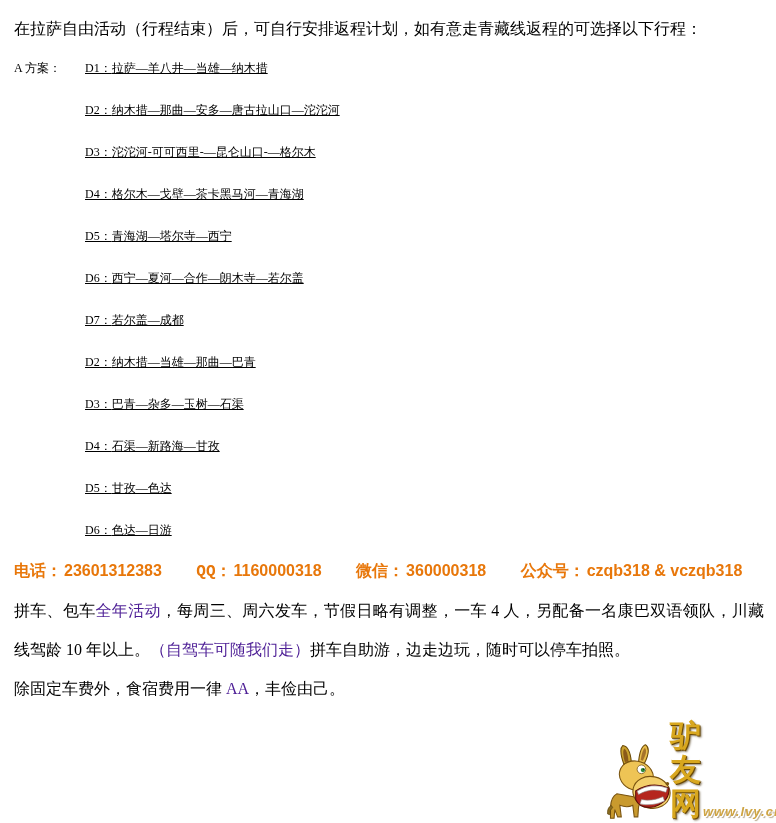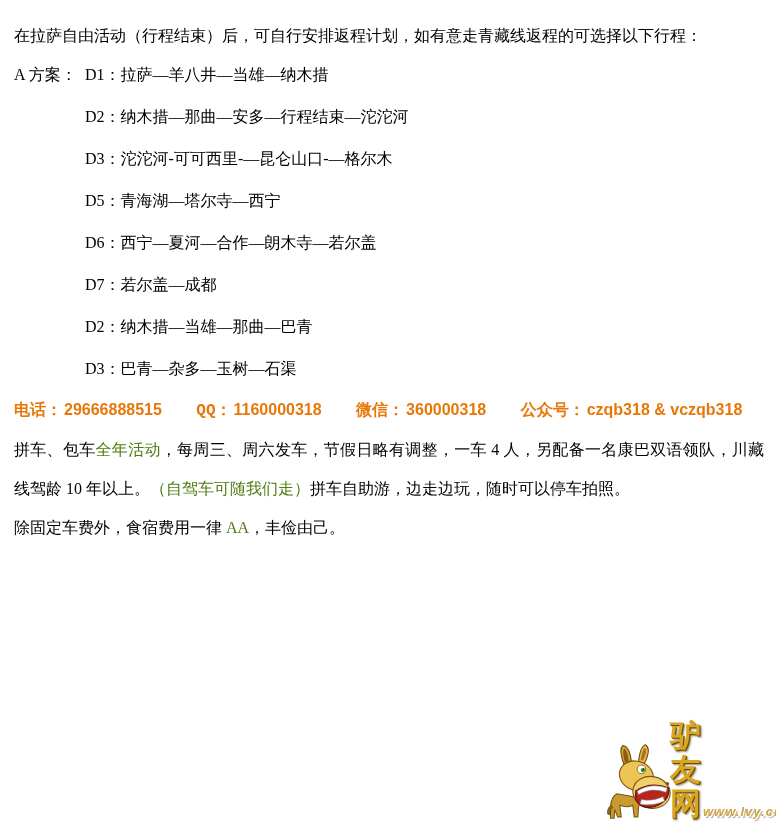--- a/index.html
+++ b/index.html
@@ -7,33 +7,34 @@
   body {
     width: 776px; height: 823px;
     font-family: "Liberation Serif", "DejaVu Serif", serif;
     color: #000000;
   }
   .page {
     position: relative;
     width: 776px; height: 823px;
     background: #ffffff;
     overflow: hidden;
-    padding: 24px 6px 0 14px;
+    padding: 17px 6px 0 14px;
   }
   .intro {
     font-size: 16px;
     line-height: 24px;
     margin-bottom: 6px;
     white-space: nowrap;
   }
   .itin-row {
     height: 42px;
     line-height: 42px;
-    font-size: 16px;
+    font-size: 12px;
     white-space: pre;
+    text-decoration: underline;
   }
   .plan-label {
     display: inline-block;
     width: 71px;
   }
   .day-label { }
   .route-text { }
   .contact-line {
     height: 40px;
     line-height: 40px;
@@ -44,21 +45,21 @@
     white-space: nowrap;
   }
   .contact-group { margin-right: 30px; }
   .contact-group .lbl { margin-right: 2px; font-family: Liberation Mono, monospace; }
   .notes {
     font-size: 16px;
     line-height: 39px;
     text-align: justify;
     padding-right: 6px;
   }
-  .notes .red { color: #4d7c0f; }
+  .notes .red { color: #4c1d95; }
   .notes p { margin: 0; }
   
   .logo {
     position: absolute;
     right: 2px; bottom: 0px;
     width: 170px; height: 80px;
     display: flex;
     align-items: flex-end;
   }
   .donkey {
@@ -95,31 +96,35 @@
 </style>
 </head>
 <body>
 
 <div class="page">
 
   <div class="intro">在拉萨自由活动（行程结束）后，可自行安排返程计划，如有意走青藏线返程的可选择以下行程：</div>
 
   <div>
     <div class="itin-row"><span class="plan-label">A 方案：</span><span class="day-label">D1：</span><span class="route-text">拉萨—羊八井—当雄—纳木措</span></div>
-    <div class="itin-row"><span class="plan-label"></span><span class="day-label">D2：</span><span class="route-text">纳木措—那曲—安多—行程结束—沱沱河</span></div>
+    <div class="itin-row"><span class="plan-label"></span><span class="day-label">D2：</span><span class="route-text">纳木措—那曲—安多—唐古拉山口—沱沱河</span></div>
     <div class="itin-row"><span class="plan-label"></span><span class="day-label">D3：</span><span class="route-text">沱沱河-可可西里-—昆仑山口-—格尔木</span></div>
+    <div class="itin-row"><span class="plan-label"></span><span class="day-label">D4：</span><span class="route-text">格尔木—戈壁—茶卡黑马河—青海湖</span></div>
     <div class="itin-row"><span class="plan-label"></span><span class="day-label">D5：</span><span class="route-text">青海湖—塔尔寺—西宁</span></div>
     <div class="itin-row"><span class="plan-label"></span><span class="day-label">D6：</span><span class="route-text">西宁—夏河—合作—朗木寺—若尔盖</span></div>
     <div class="itin-row"><span class="plan-label"></span><span class="day-label">D7：</span><span class="route-text">若尔盖—成都</span></div>
     <div class="itin-row"><span class="plan-label"></span><span class="day-label">D2：</span><span class="route-text">纳木措—当雄—那曲—巴青</span></div>
     <div class="itin-row"><span class="plan-label"></span><span class="day-label">D3：</span><span class="route-text">巴青—杂多—玉树—石渠</span></div>
+    <div class="itin-row"><span class="plan-label"></span><span class="day-label">D4：</span><span class="route-text">石渠—新路海—甘孜</span></div>
+    <div class="itin-row"><span class="plan-label"></span><span class="day-label">D5：</span><span class="route-text">甘孜—色达</span></div>
+    <div class="itin-row"><span class="plan-label"></span><span class="day-label">D6：</span><span class="route-text">色达—日游</span></div>
   </div>
 
   <div class="contact-line">
-    <span class="contact-group"><span class="lbl">电话：</span><span>29666888515</span></span>
+    <span class="contact-group"><span class="lbl">电话：</span><span>23601312383</span></span>
     <span class="contact-group"><span class="lbl">QQ：</span><span>1160000318</span></span>
     <span class="contact-group"><span class="lbl">微信：</span><span>360000318</span></span>
     <span class="contact-group"><span class="lbl">公众号：</span><span>czqb318 &amp; vczqb318</span></span>
   </div>
 
   <div class="notes">
     <p><span>拼车、包车</span><span class="red">全年活动</span><span>，每周三、周六发车，节假日略有调整，一车 4 人，另配备一名康巴双语领队，川藏线驾龄 10 年以上。</span><span class="red">（自驾车可随我们走）</span><span>拼车自助游，边走边玩，随时可以停车拍照。</span></p>
     <p><span>除固定车费外，食宿费用一律 </span><span class="red">AA</span><span>，丰俭由己。</span></p>
   </div>
 

